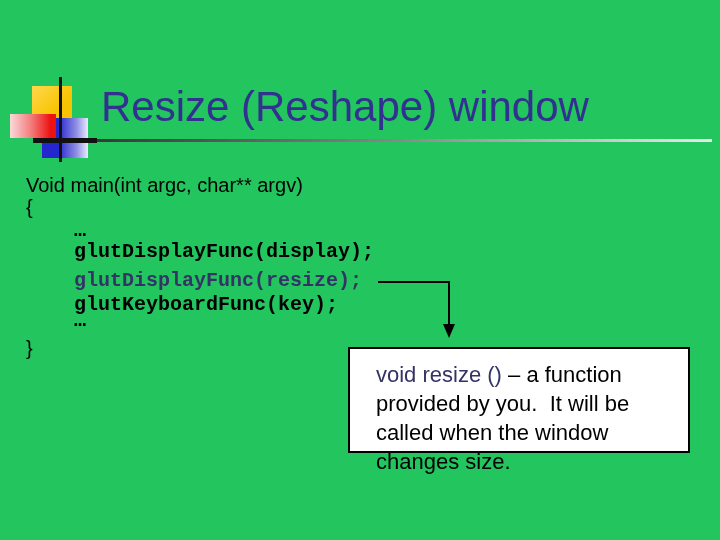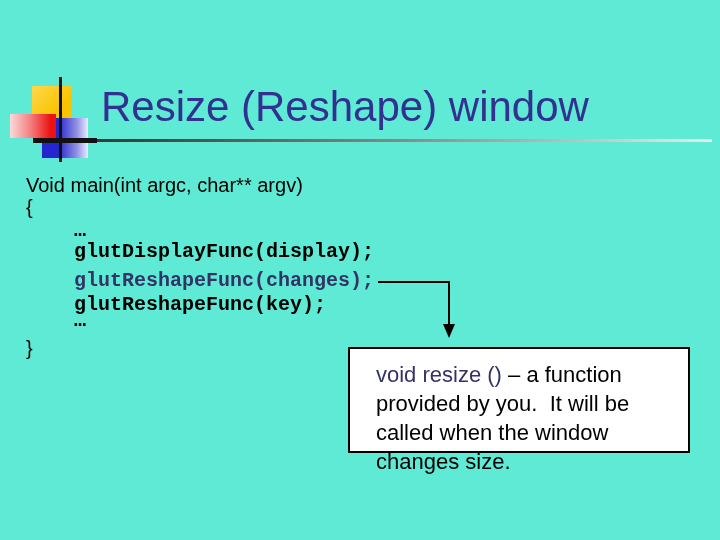--- a/index.html
+++ b/index.html
@@ -1,20 +1,20 @@
 <!DOCTYPE html>
 <html><head>
 <meta charset="utf-8">
 <style>
   html, body { margin: 0; padding: 0; background: #ffffff; }
   .slide {
     position: relative;
     width: 720px;
     height: 540px;
-    background: #5eead4;
+    background: #22c55e;
     overflow: hidden;
     font-family: "Liberation Sans", sans-serif;
   }
   
   .deco-square { position: absolute; }
   .deco-yellow {
     left: 32px; top: 86px; width: 40px; height: 32px;
     background: linear-gradient(135deg, #ffd84d 0%, #f8c300 70%);
     z-index: 1;
   }
@@ -88,22 +88,22 @@
   <div class="deco-vline"></div>
   <div class="title-rule"></div>
   <div class="title-rule-dark"></div>
 
   <h1 class="slide-title">Resize (Reshape) window</h1>
 
   <div class="code-line code-sans ln-signature">Void main(int argc, char** argv)</div>
   <div class="code-line code-sans ln-open">{</div>
   <div class="code-line code-mono ln-ellipsis1">…</div>
   <div class="code-line code-mono ln-display">glutDisplayFunc(display);</div>
-  <div class="code-line code-mono code-hl ln-reshape">glutReshapeFunc(changes);</div>
-  <div class="code-line code-mono ln-keyboard">glutReshapeFunc(key);</div>
+  <div class="code-line code-mono code-hl ln-reshape">glutDisplayFunc(resize);</div>
+  <div class="code-line code-mono ln-keyboard">glutKeyboardFunc(key);</div>
   <div class="code-line code-mono ln-ellipsis2">…</div>
   <div class="code-line code-sans ln-close">}</div>
 
   <svg class="arrow-svg" width="130" height="72" viewBox="0 0 130 72">
     <line x1="38" y1="10" x2="110" y2="10" stroke="#000000" stroke-width="2"></line>
     <line x1="109" y1="10" x2="109" y2="53" stroke="#000000" stroke-width="2"></line>
     <polygon points="103,52 115,52 109,66" fill="#000000"></polygon>
   </svg>
 
   <div class="callout">

